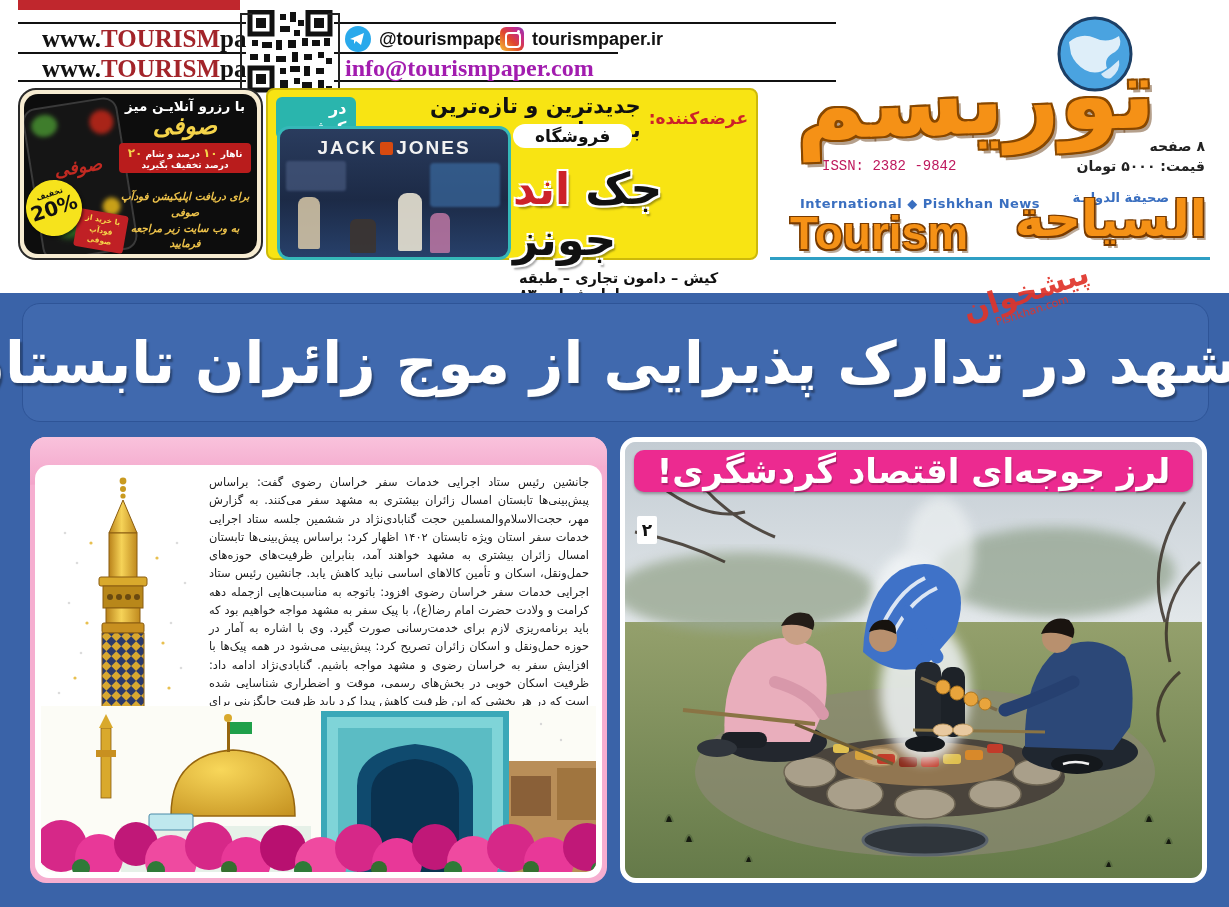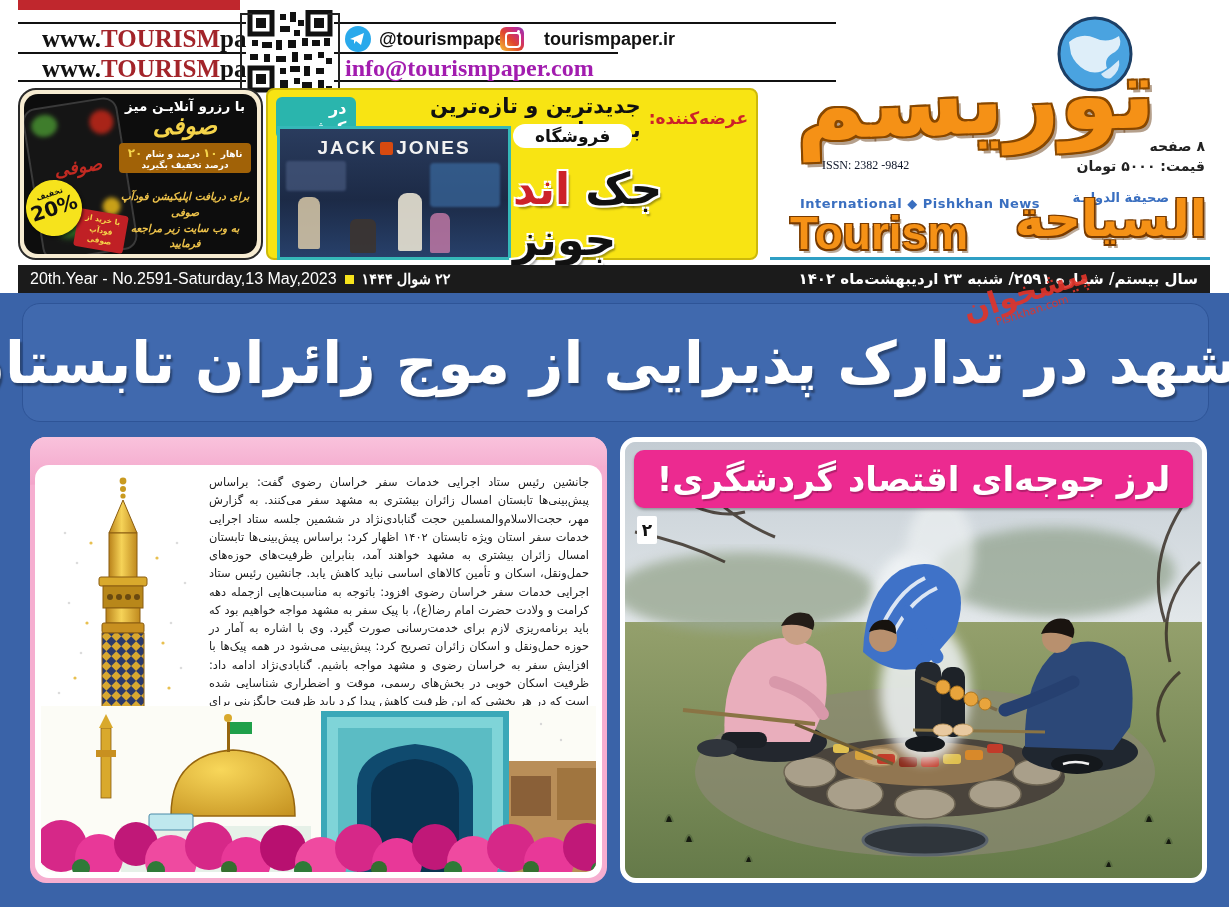--- a/index.html
+++ b/index.html
@@ -24,49 +24,49 @@
      background:linear-gradient(45deg,#f5c033 0%,#e0462c 45%,#c52b87 75%,#8a3ab9 100%);}
   .ig-icon i{position:absolute;left:5px;top:5px;width:12px;height:12px;border:2px solid #fff;border-radius:4px;}
   .ig-icon b{position:absolute;right:4px;top:3px;width:3px;height:3px;background:#fff;border-radius:50%;}
 
   
   .fa-logo{right:20px;top:38px;width:420px;text-align:center;transform:rotate(-2deg);
      font-size:96px;font-weight:bold;color:#f59116;line-height:1;
      text-shadow:0 0 2px #7a3c00,2px 2px 0 #8a4a00,-2px 2px 0 #8a4a00,2px -2px 0 #8a4a00,-2px -2px 0 #8a4a00,4px 5px 0 rgba(90,45,0,.45);}
   .fa-tagline{right:110px;top:52px;font-size:14px;font-weight:bold;color:#111;border-bottom:2px solid #111;padding:0 4px 2px;background:#fff;}
   .meta-fa{right:24px;text-align:right;font-size:14px;font-weight:bold;color:#222;}
-  .issn{left:0;font-family:Liberation Serif, serif;font-size:12px;color:#0f172a;}
+  .issn{left:0;font-family:Liberation Mono, monospace;font-size:14px;color:#be185d;}
   .bubble{font-weight:bold;line-height:1;color:#f59116;
      text-shadow:0 0 1px #6a3400,1.5px 1.5px 0 #7a3c00,-1.5px 1.5px 0 #7a3c00,1.5px -1.5px 0 #7a3c00,-1.5px -1.5px 0 #7a3c00,3px 4px 0 rgba(90,45,0,.4);}
   .logo-tag{color:#3a6fc0;font-weight:bold;font-size:13px;letter-spacing:.5px;}
   .teal-rule{height:3px;background:#2f9fc4;}
 
   
   .soofi{left:18px;top:88px;width:245px;height:172px;background:#f7ecd2;border-radius:18px;border:2px solid #2a2a2a;padding:4px;box-sizing:border-box;}
   .soofi-inner{position:relative;width:100%;height:100%;background:#0d0d0d;border-radius:14px;overflow:hidden;}
   .soofi-right{position:absolute;right:6px;top:4px;width:132px;text-align:center;color:#fff;}
   .soofi-l1{font-size:13.5px;font-weight:bold;letter-spacing:1px;}
   .soofi-brand{font-size:24px;font-weight:bold;color:#f5d44a;font-style:italic;margin-top:-2px;}
-  .soofi-disc{margin-top:3px;background:#a16207;border-radius:4px;font-size:9px;font-weight:bold;padding:3px 0;}
+  .soofi-disc{margin-top:3px;background:#b91c1c;border-radius:4px;font-size:9px;font-weight:bold;padding:3px 0;}
   .soofi-disc b{color:#f5d44a;font-size:12px;}
   .soofi-script{margin-top:16px;color:#edc24a;font-size:10.5px;font-style:italic;font-weight:bold;line-height:1.5;}
   .soofi-web{margin-top:4px;font-size:11.5px;font-weight:bold;letter-spacing:.5px;}
   .phone-mock{position:absolute;left:8px;top:8px;width:92px;height:150px;background:#151515;border:2px solid #3a3a3a;border-radius:14px;transform:rotate(-9deg);overflow:hidden;}
   .badge20{position:absolute;left:2px;top:86px;width:56px;height:56px;border-radius:50%;background:#f6e31c;transform:rotate(-18deg);
      text-align:center;color:#111;font-weight:bold;z-index:3;box-shadow:1px 2px 3px rgba(0,0,0,.5);}
   .badge20 .pct{font-size:20px;line-height:1;} .badge20 .lab{font-size:8px;margin-top:9px;}
   .ribbon{position:absolute;left:52px;top:118px;width:46px;background:#c02025;color:#f5d44a;font-size:7.5px;font-weight:bold;
      text-align:center;padding:3px 2px;transform:rotate(10deg);border-radius:3px;z-index:2;line-height:1.4;}
 
   .jack{left:266px;top:88px;width:492px;height:172px;background:#f8e413;border-radius:8px;border:2px solid #cdb90a;box-sizing:border-box;}
   .jack-top{position:absolute;top:4px;right:8px;left:8px;direction:rtl;display:flex;align-items:center;gap:8px;}
   .jack-sup{color:#cc2229;font-weight:bold;font-size:17px;}
   .jack-sup-t{color:#111;font-weight:bold;font-size:21px;}
   .jack-loc{background:#2ab5ad;color:#fff;font-weight:bold;font-size:16px;border-radius:6px;padding:2px 10px;}
-  .jack-photo{position:absolute;left:9px;top:36px;width:228px;height:128px;border:3px solid #35b8b8;border-radius:0;
+  .jack-photo{position:absolute;left:9px;top:36px;width:228px;height:128px;border:3px solid #35b8b8;border-radius:12px;
      background:linear-gradient(180deg,#2a3c5e 0%,#1c2a46 55%,#27406a 100%);overflow:hidden;}
   .jack-logo{position:absolute;top:8px;left:0;right:0;text-align:center;color:#f2f2f2;font-weight:bold;font-size:19px;
      font-family:"Liberation Sans",sans-serif;letter-spacing:2px;}
   .jack-logo s{display:inline-block;width:13px;height:13px;background:#d84a10;border-radius:2px;margin:0 3px;text-decoration:none;vertical-align:middle;}
   .jack-col{position:absolute;left:245px;right:10px;top:34px;text-align:left;direction:rtl;}
   .jack-shop{display:inline-block;background:#fff;border-radius:14px;padding:2px 22px;font-weight:bold;font-size:17px;color:#111;}
   .jack-brand{margin-top:16px;font-size:44px;font-weight:bold;color:#111;line-height:1.15;
      text-shadow:2px 2px 0 #fff,-2px 2px 0 #fff,2px -2px 0 #fff,-2px -2px 0 #fff,3px 4px 2px rgba(0,0,0,.35);}
   .jack-brand .rd{color:#cc2229;}
   .jack-addr{margin-top:2px;background:#fff;border-radius:12px;font-size:14.5px;font-weight:bold;color:#111;padding:3px 6px;}
@@ -97,21 +97,21 @@
   .lcard-content{position:absolute;top:28px;left:5px;right:5px;bottom:5px;background:#fff;border-radius:14px;overflow:hidden;}
   .ltext{position:absolute;top:8px;left:12px;right:13px;height:252px;direction:rtl;text-align:justify;
      font-size:11.4px;line-height:1.6;color:#1c1c1c;overflow:hidden;}
   .minaret-float{float:left;width:152px;height:250px;margin:0 10px 2px 0;position:relative;}
   .lcont{position:absolute;top:262px;right:55%;white-space:nowrap;color:#1e4fa5;font-weight:bold;font-size:15px;direction:rtl;}
   .lphoto{position:absolute;left:6px;right:6px;bottom:6px;height:166px;border-radius:0 0 10px 10px;overflow:hidden;background:#fdfdf8;}
 
   
   .rcard{left:620px;top:437px;width:587px;height:446px;background:#cfd8de;border:5px solid #fff;border-radius:16px;box-sizing:border-box;overflow:hidden;}
   .rphoto{position:absolute;inset:0;}
-  .rband{position:absolute;top:8px;left:9px;right:9px;height:58px;background:#ec2a90;border-radius:10px;
+  .rband{position:absolute;top:8px;left:9px;right:9px;height:42px;background:#ec2a90;border-radius:10px;
      display:flex;align-items:center;justify-content:center;box-shadow:0 2px 3px rgba(0,0,0,.3);}
   .rband span{direction:rtl;color:#fff;font-weight:bold;font-size:34px;text-shadow:1px 2px 1px rgba(0,0,0,.25);white-space:nowrap;}
   .pageref{position:absolute;top:74px;left:12px;width:20px;height:28px;background:#fff;color:#111;font-weight:bold;font-size:17px;
      display:flex;align-items:center;justify-content:center;border-radius:2px;}
 </style>
 </head>
 <body>
 
 <div id="page">
 
@@ -168,21 +168,21 @@
   </div>
 
   <div class="abs" style="left:345px;top:26px;display:flex;align-items:center;gap:8px;">
     <span class="tg-icon">
         <svg width="16" height="14" viewBox="0 0 16 14">
           <path d="M1 7 L15 1 L12 13 L7 9 L5 12 L5 8 Z" fill="#fff"></path>
         </svg>
       </span>
     <span class="social">@tourismpaper</span>
   </div>
-  <div class="abs" style="left:500px;top:27px;display:flex;align-items:center;gap:20px;">
+  <div class="abs" style="left:500px;top:27px;display:flex;align-items:center;gap:8px;">
     <span class="ig-icon">
         <i></i>
         <b></b>
       </span>
     <span class="social">tourismpaper.ir</span>
   </div>
   <div class="abs mail" style="left:345px;top:55px;"><span>info@tourismpaper.com</span></div>
 
   <div class="abs" style="right:24px;top:14px;width:460px;height:150px;">
     <svg class="abs" style="right:72px;top:2px;" width="76" height="76" viewBox="0 0 76 76">
@@ -249,28 +249,20 @@
       <div><span class="jack-shop">فروشگاه</span></div>
       <div class="jack-brand"><span>جک </span><span class="rd">اند</span><span> جونز</span></div>
       <div class="jack-addr"><span>کیش – دامون تجاری – طبقه اول شماره ۸۳</span></div>
       <div class="jack-bot">
         <div class="jack-mgr"><span class="rd">مدیریت:</span><span>حمیدژیان</span></div>
         <div class="jack-phone"><span>۰۹۱۲۲۰۷۰۰۱۲</span></div>
       </div>
     </div>
   </div>
 
-  <div class="abs dateline">
-    <div class="dl-left">
-      <span>20th.Year - No.2591-Saturday,13 May,2023</span>
-      <span class="dl-sq"></span>
-      <span class="dl-fa" dir="rtl">۲۲ شوال ۱۴۴۴</span>
-    </div>
-    <div class="dl-right"><span>سال بیستم/ شماره ۲۵۹۱/ شنبه ۲۳ اردیبهشت‌ماه ۱۴۰۲</span></div>
-  </div>
 
   <div class="abs mainbg"></div>
 
   <div class="abs headline-box">
     <div class="headline"><span>مشهد در تدارک پذیرایی از موج زائران تابستان</span></div>
   </div>
   <div class="abs watermark">
     <div class="wf">پیشخوان</div>
     <div class="we">Pishkhan.com</div>
   </div>

